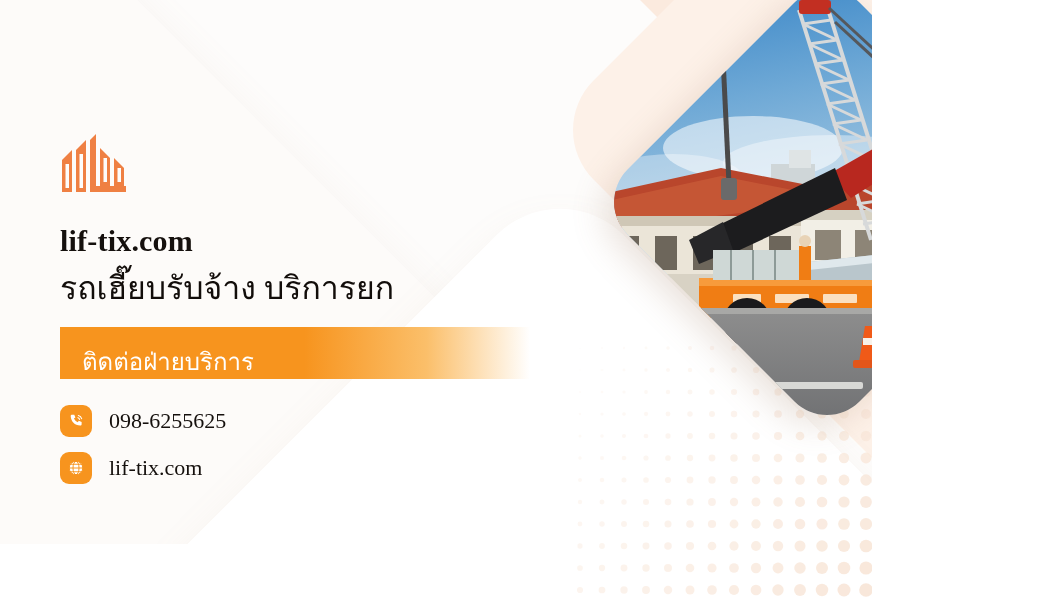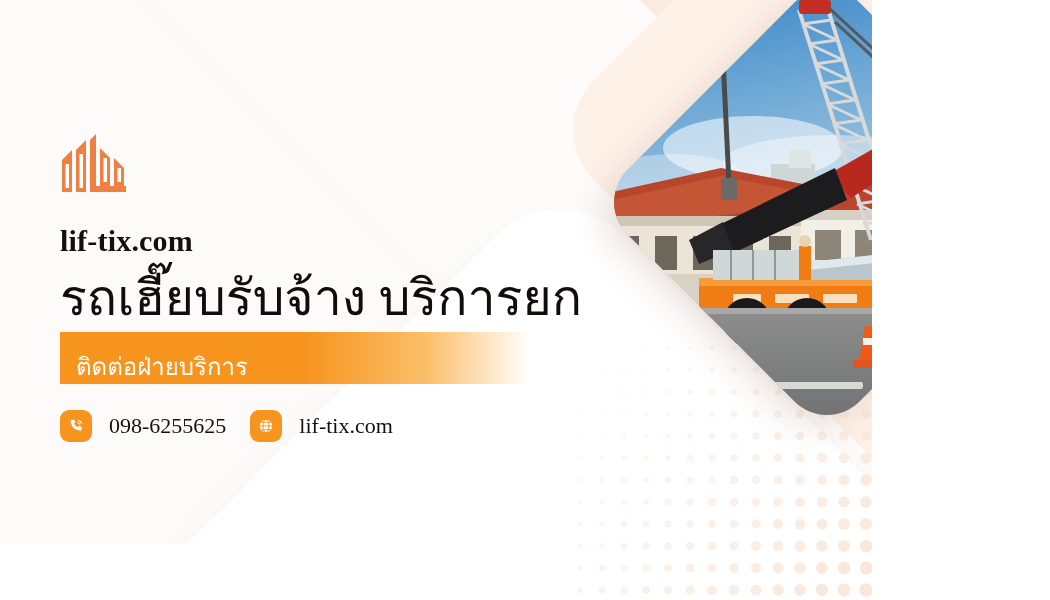--- a/index.html
+++ b/index.html
@@ -149,46 +149,46 @@
     font-weight:bold;
     font-size:30px;
     letter-spacing:0.2px;
     color:#15100d;
     line-height:1;
     margin-bottom:14px;
   }
 
   .headline {
     font-family:"Liberation Serif", serif;
-    font-size:50px;
+    font-size:32px;
     font-weight:normal;
     color:#120d0a;
     line-height:1.15;
     white-space:nowrap;
-    margin-bottom:4px;
+    margin-bottom:20px;
   }
 
   .cta-bar {
     position:relative;
     width:470px; height:52px;
     background:linear-gradient(90deg,#f7941e 0%,#f7941e 52%,#fbbf6a 78%,rgba(253,245,236,0.0) 100%);
     display:flex; align-items:center;
     margin-left:0;
     margin-bottom:26px;
   }
   .cta-text {
     font-family:"Liberation Serif", serif;
     font-size:24px;
     color:#ffffff;
-    padding-left:16px;
+    padding-left:22px;
     line-height:1;
     margin-top:19px;
   }
 
-  .contact-list { display:flex; flex-direction:row; gap:24px; }
+  .contact-list { display:flex; flex-direction:column; gap:15px; }
   .contact-row { display:flex; align-items:center; gap:17px; }
   .contact-badge {
     width:32px; height:32px;
     border-radius:9px;
     background:#f7941e;
     display:flex; align-items:center; justify-content:center;
     flex:none;
   }
   .contact-badge svg { width:18px; height:18px; display:block; }
   .contact-text {

